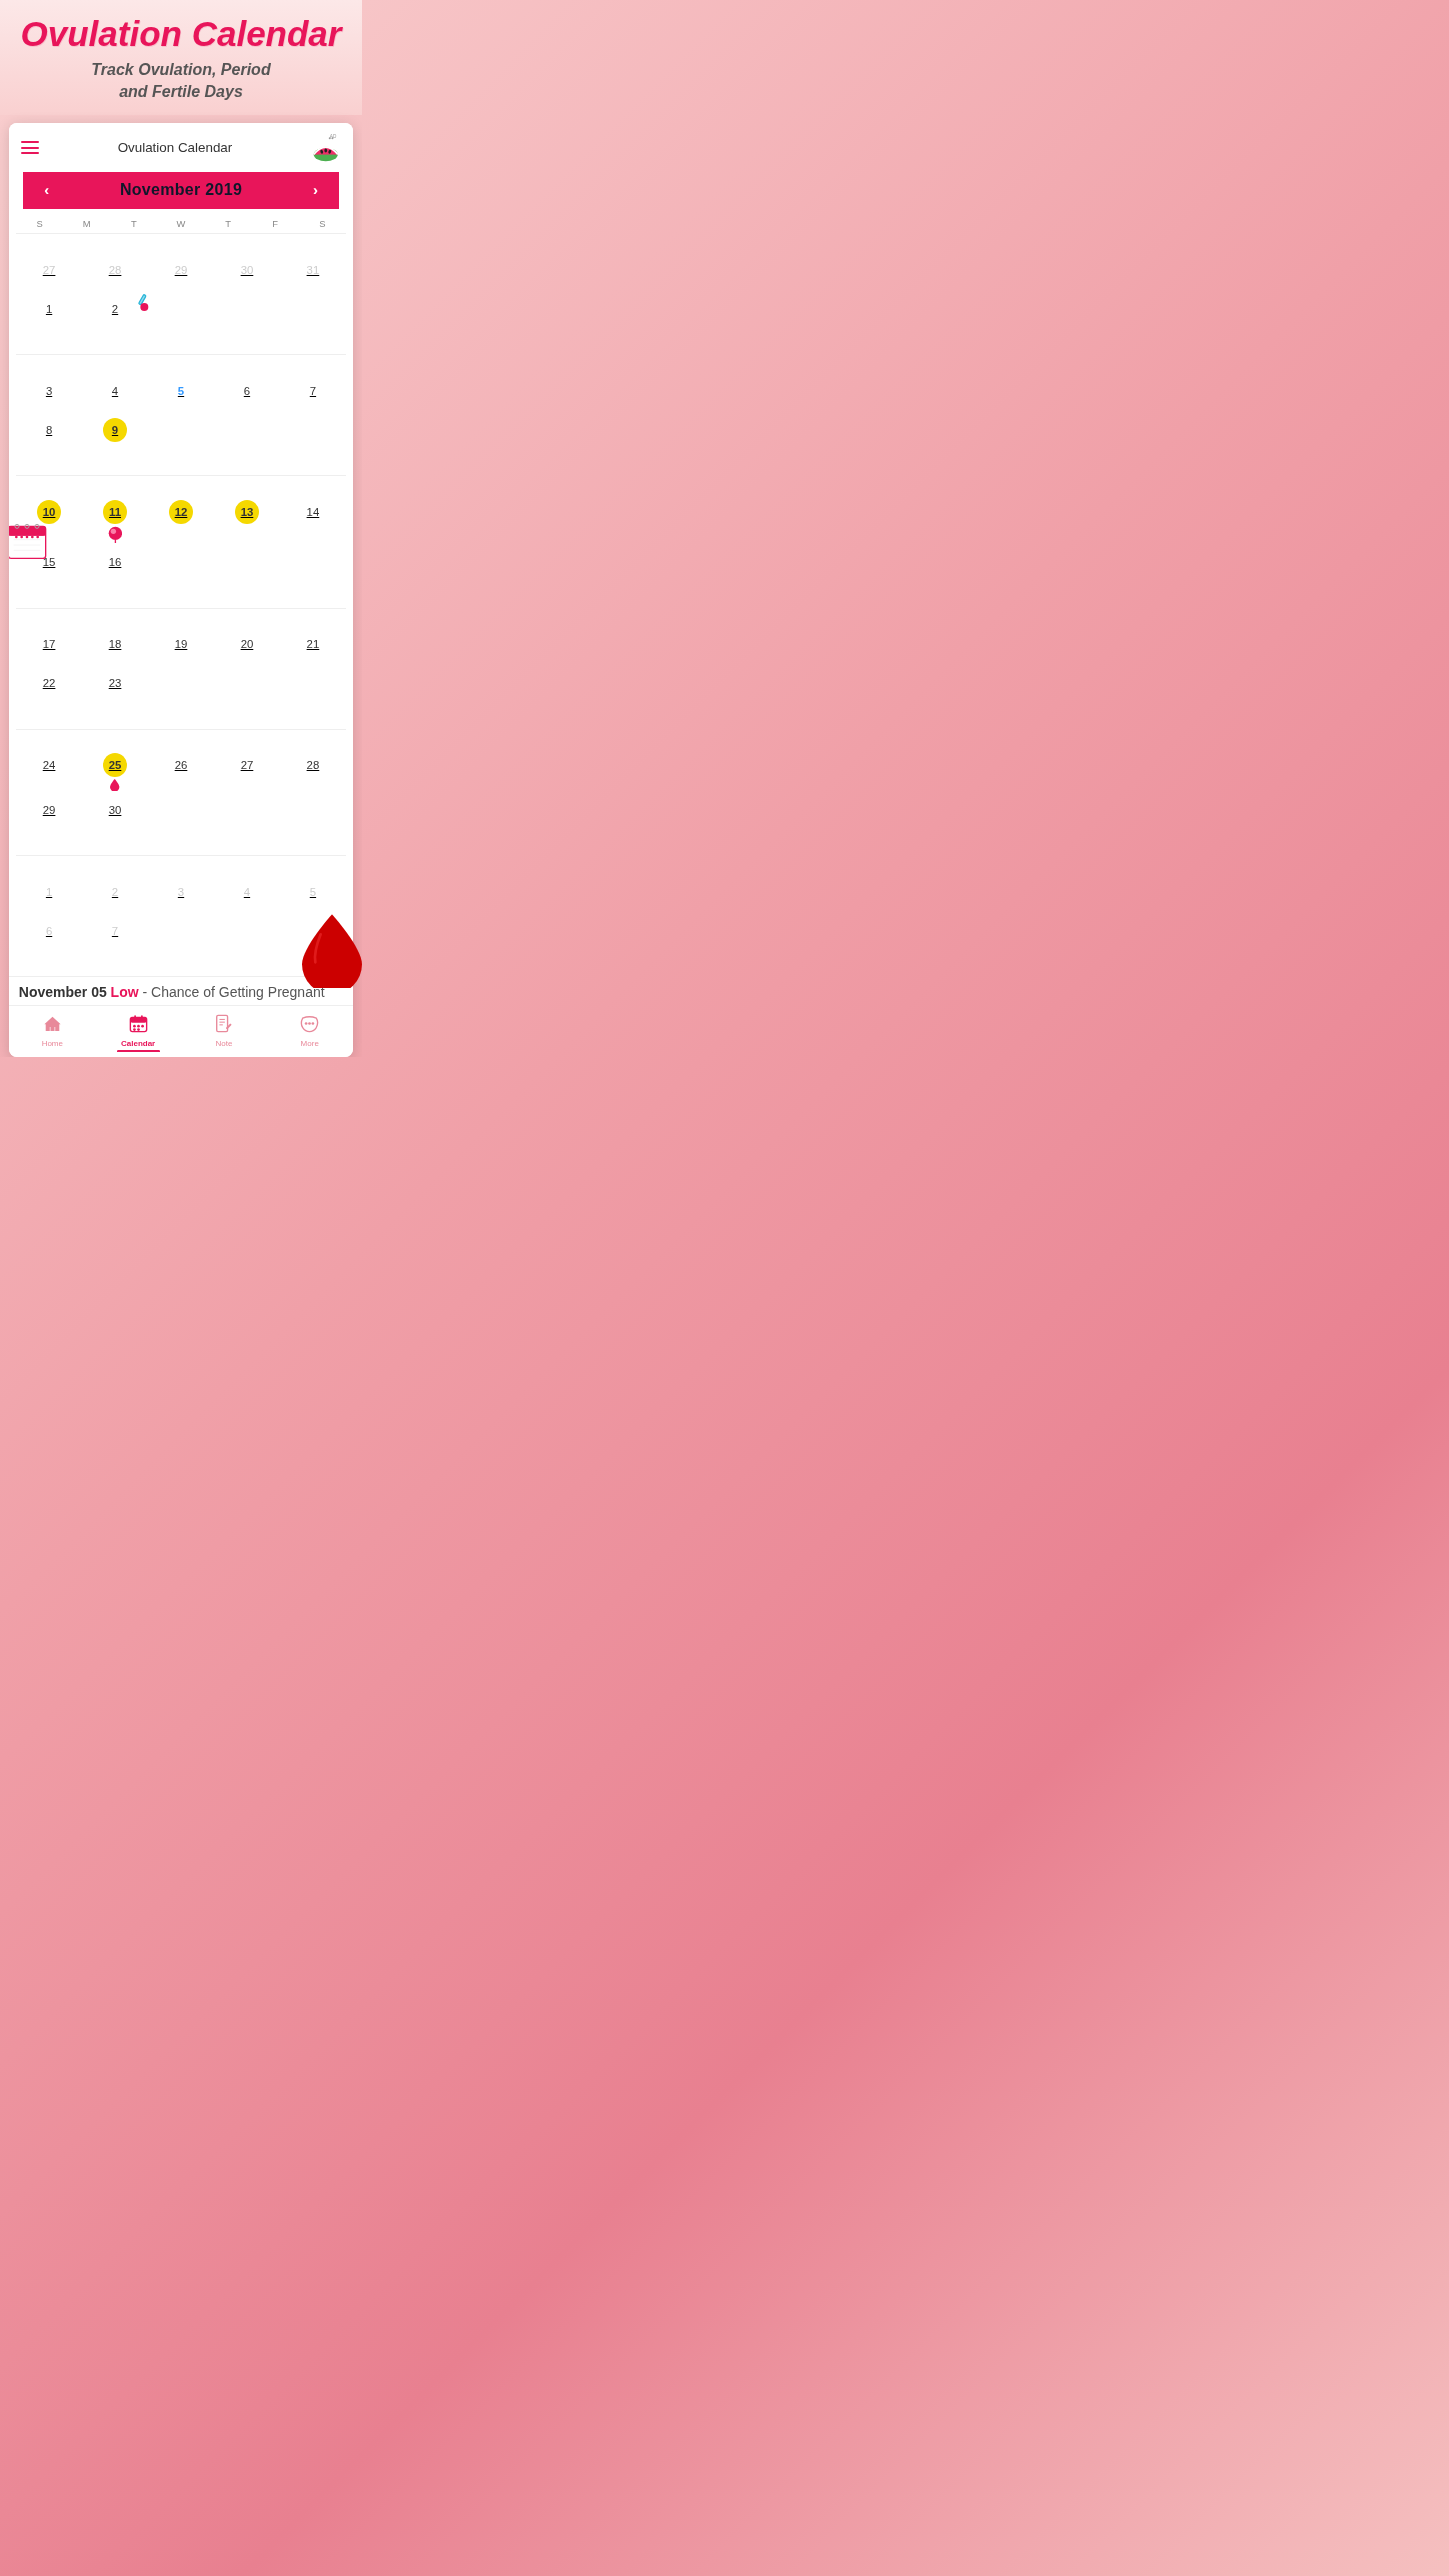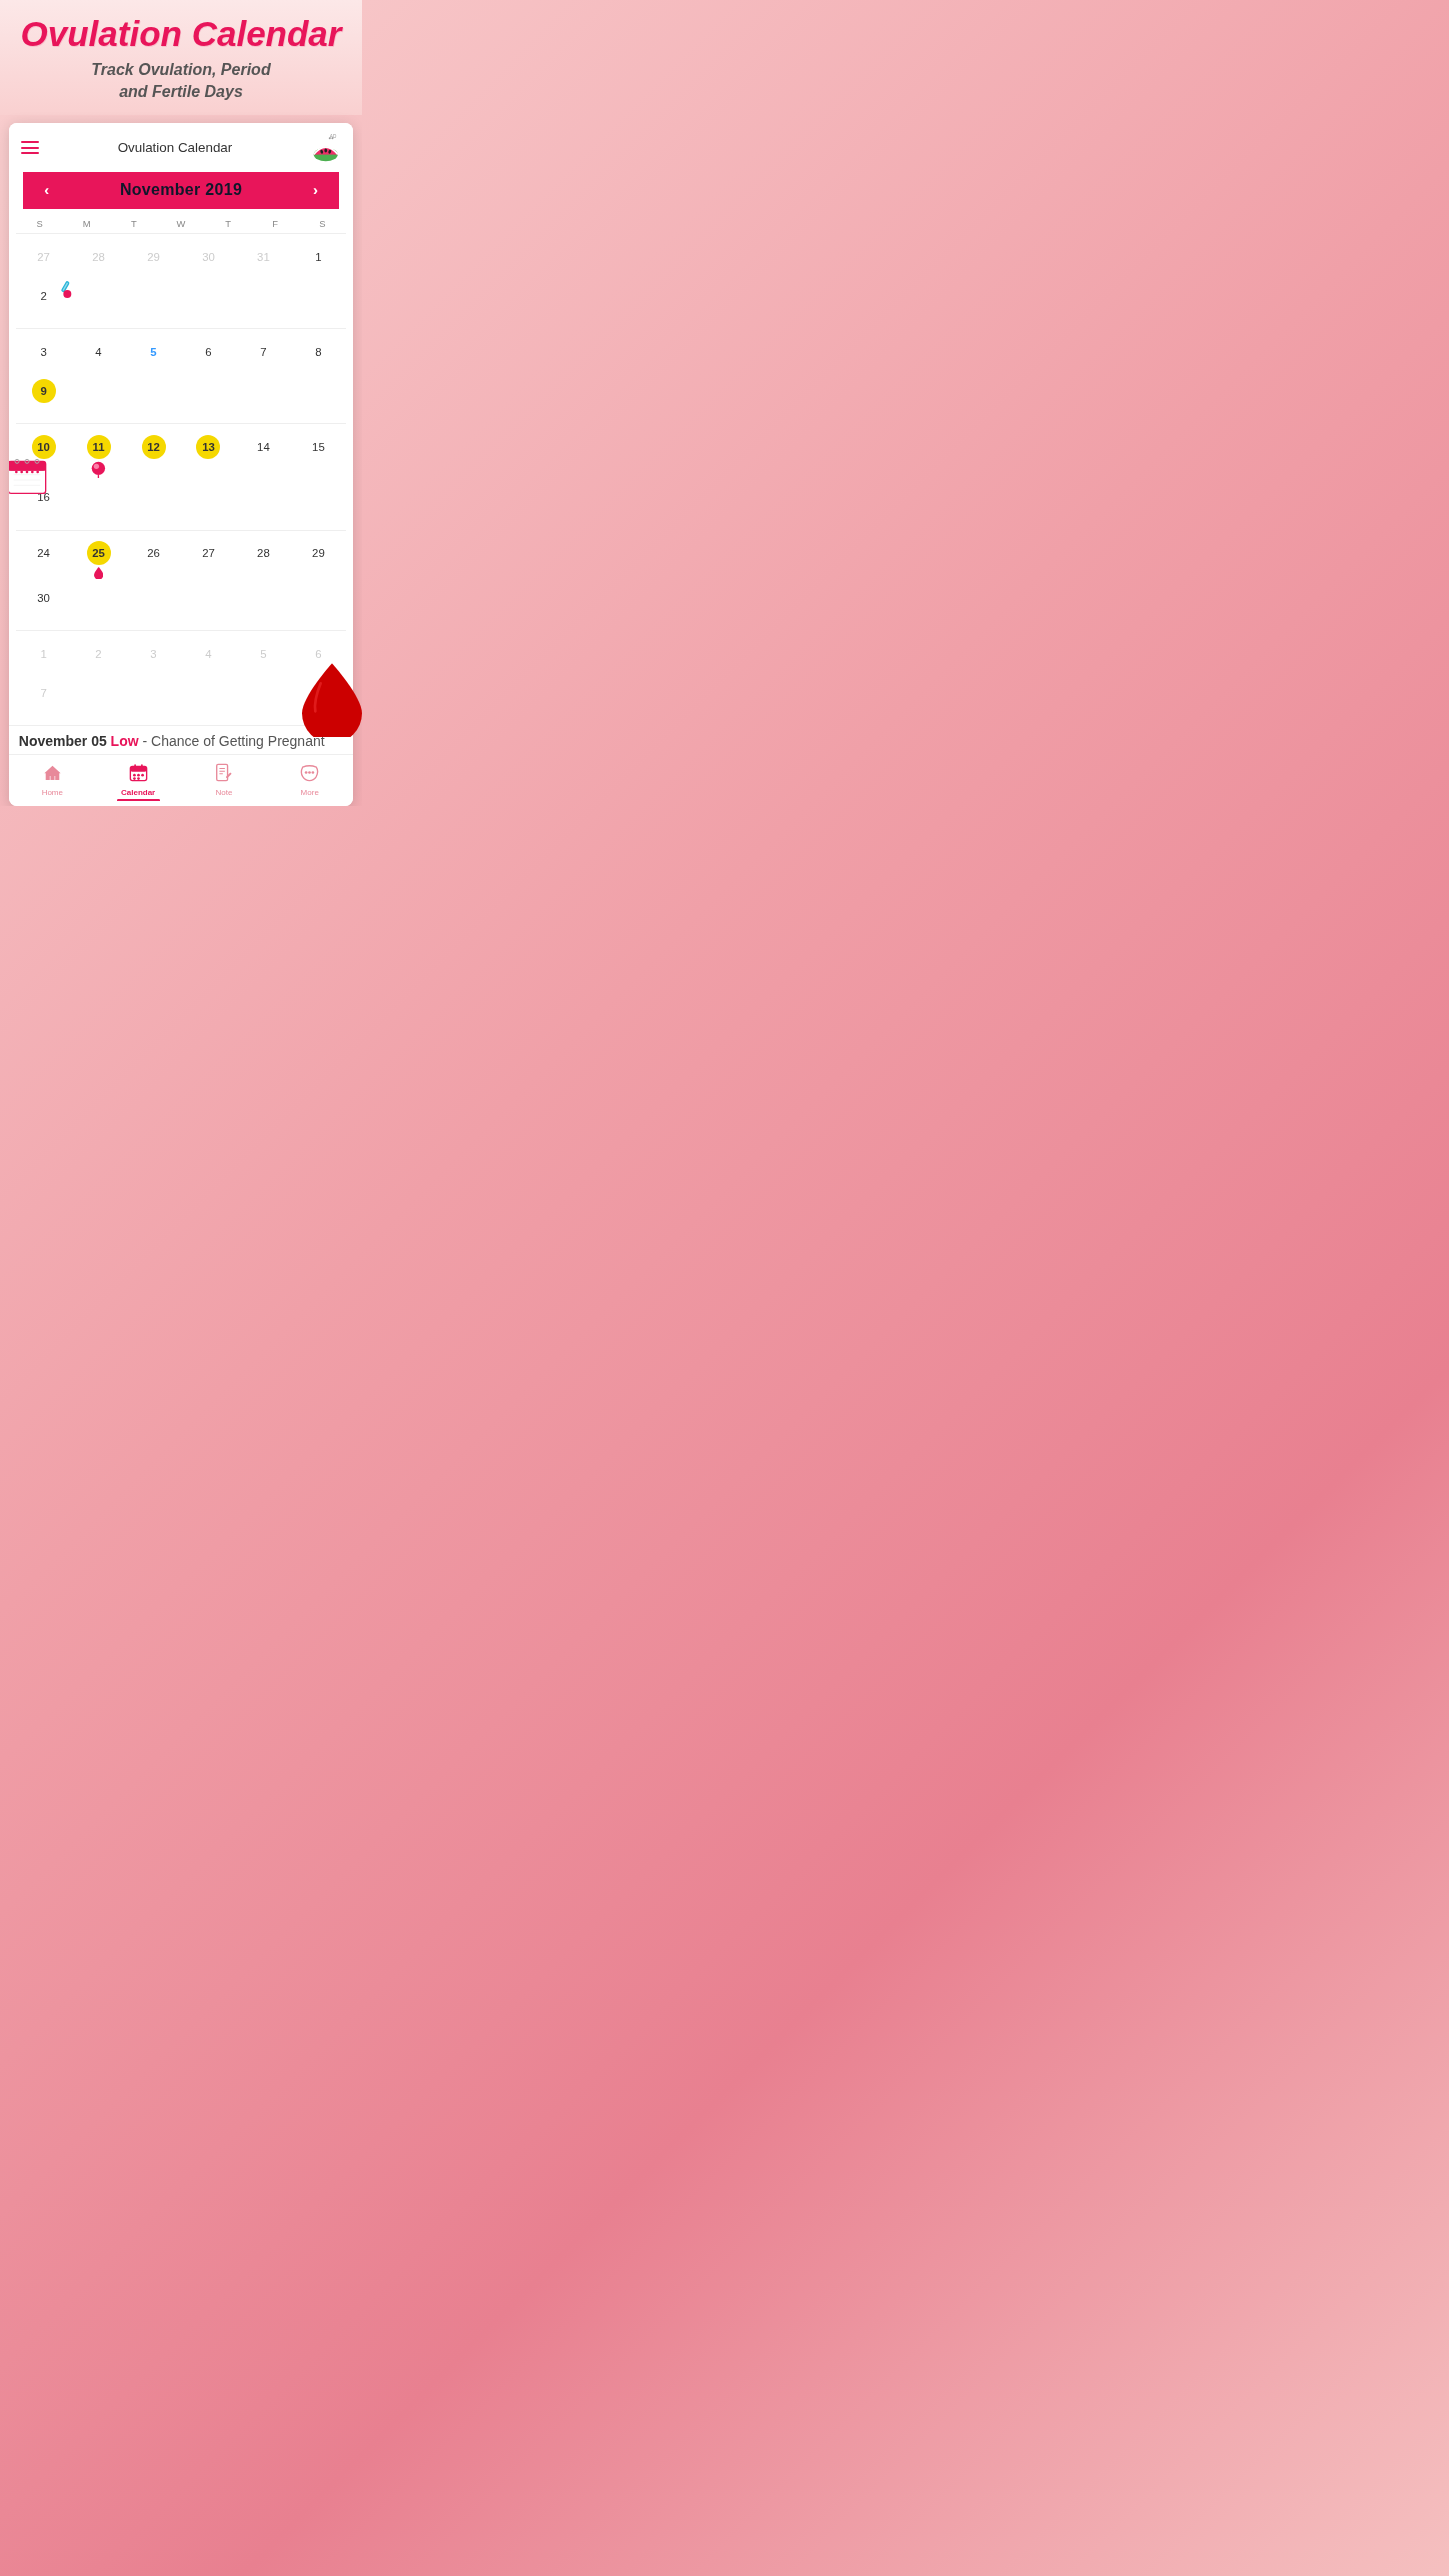--- a/index.html
+++ b/index.html
@@ -132,23 +132,24 @@
 
     .weekday-label {
       text-align: center;
       font-size: 9.4px;
       color: #888;
       font-weight: 500;
     }
 
     .cal-row-wrapper {
       display: grid;
-      grid-template-columns: repeat(6, 1fr);
+      grid-template-columns: repeat(5, 1fr);
       border-top: 0.7px solid #eee;
-      padding: 8px 0;
+      padding: 21px 0;
+      text-decoration: underline;
     }
 
     .cal-cell {
       display: flex;
       flex-direction: column;
       align-items: center;
       padding: 2.7px 0;
       position: relative;
       min-height: 39px;
     }
@@ -411,20 +412,43 @@
             <div class="date-num">14</div>
           </div>
         <div class="cal-cell">
             <div class="date-num">15</div>
           </div>
         <div class="cal-cell">
             <div class="date-num">16</div>
           </div>
       </div>
 
+      <div class="cal-row-wrapper">
+        <div class="cal-cell">
+            <div class="date-num">17</div>
+          </div>
+        <div class="cal-cell">
+            <div class="date-num">18</div>
+          </div>
+        <div class="cal-cell">
+            <div class="date-num">19</div>
+          </div>
+        <div class="cal-cell">
+            <div class="date-num">20</div>
+          </div>
+        <div class="cal-cell">
+            <div class="date-num">21</div>
+          </div>
+        <div class="cal-cell">
+            <div class="date-num">22</div>
+          </div>
+        <div class="cal-cell">
+            <div class="date-num">23</div>
+          </div>
+      </div>
 
       <div class="cal-row-wrapper" style="position:relative;">
         <div class="cal-cell">
             <div class="date-num">24</div>
           </div>
         <div class="cal-cell">
           <div class="date-num highlighted-yellow">25</div>
 
           <div style="margin-top:1.3px;">
             <svg width="9.4" height="12" viewBox="0 0 14 18">

